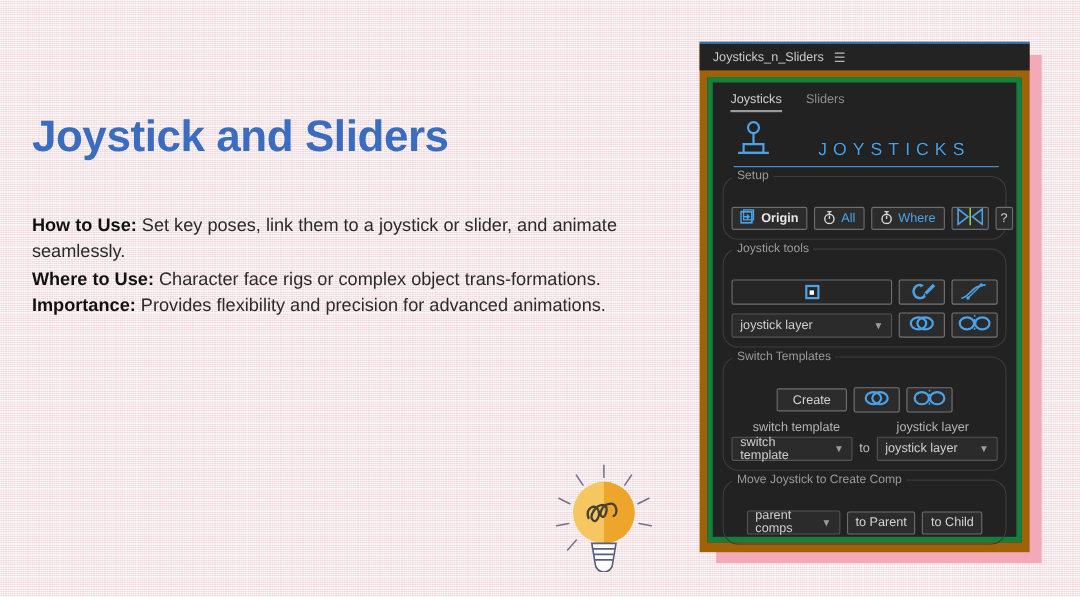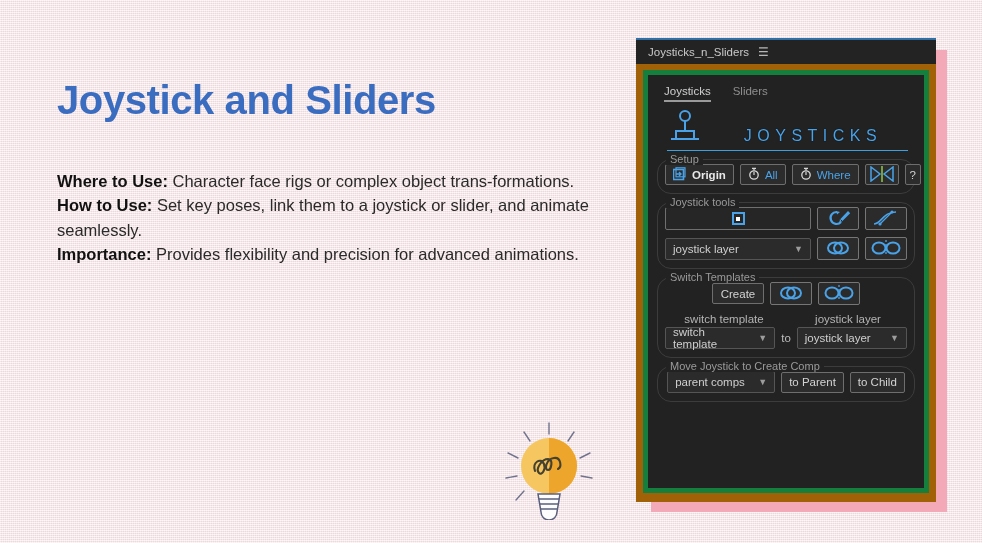--- a/index.html
+++ b/index.html
@@ -17,23 +17,22 @@
     background-color: #f6e7e9;
     background-image:
       repeating-linear-gradient(0deg, rgba(255,255,255,0.50) 0px, rgba(255,255,255,0.50) 1px, rgba(233,204,209,0.30) 1px, rgba(233,204,209,0.30) 2px),
       repeating-linear-gradient(90deg, rgba(255,255,255,0.45) 0px, rgba(255,255,255,0.45) 1px, rgba(228,196,202,0.28) 1px, rgba(228,196,202,0.28) 2px);
   }
 
   
   .left-col {
     position: absolute;
     left: 29px;
-    top: 78px;
+    top: 102px;
     width: 580px;
-    margin-left: 28px;
   }
 
   .page-title {
     font-size: 40px;
     font-weight: bold;
     color: #3a6cc0;
     letter-spacing: -0.4px;
     line-height: 1.1;
     margin-bottom: 19px;
   }
@@ -147,21 +146,21 @@
     background: #3f9ee0;
     margin: 0 8px 8px 11px;
   }
 
   
   .group {
     position: relative;
     border: 1px solid #3c3c3c;
     border-radius: 14px;
     margin: 0 1px 8px 1px;
-    padding: 4px 7px 8px 7px;
+    padding: 27px 7px 8px 7px;
   }
   .group > .legend {
     position: absolute;
     top: -7px;
     left: 8px;
     background: #222222;
     padding: 0 4px;
     font-size: 11px;
     color: #9a9a9a;
   }
@@ -241,22 +240,22 @@
     display: flex; align-items: center; justify-content: center;
   }
   .sq-marker i { display:block; width:4px; height:4px; background:#ffffff; }
 </style>
 </head>
 <body>
 
 <div class="left-col">
   <div class="page-title">Joystick and Sliders</div>
   <div class="details">
+    <p><b>How to Use:</b><span> Set key poses, link them to a joystick or slider, and animate seamlessly.</span></p>
     <p><b>Where to Use:</b><span> Character face rigs or complex object trans-formations.</span></p>
-    <p><b>How to Use:</b><span> Set key poses, link them to a joystick or slider, and animate seamlessly.</span></p>
     <p><b>Importance:</b><span> Provides flexibility and precision for advanced animations.</span></p>
   </div>
 </div>
 
 <div class="bulb">
   <svg width="110" height="100" viewBox="0 0 110 100">
     <g stroke="#5a5f7d" stroke-width="1.4" stroke-linecap="round" opacity="0.85">
       <line x1="55" y1="3" x2="55" y2="14"></line>
       <line x1="30" y1="12" x2="36" y2="21"></line>
       <line x1="80" y1="12" x2="74" y2="21"></line>
@@ -415,21 +414,21 @@
             </svg>
           </span>
         </div>
       </div>
     </div>
 
     <div class="group">
       <span class="legend">Switch Templates</span>
 
       <div class="row centered">
-        <div class="btn" style="width:52px;">
+        <div class="btn" style="width:64px;">
           <span>Create</span>
         </div>
         <div class="icon-btn">
           <span>
             <svg width="28" height="16" viewBox="0 0 28 16">
               <ellipse cx="11" cy="8" rx="7" ry="5.5" fill="none" stroke="#4aa3e8" stroke-width="2"></ellipse>
               <ellipse cx="17" cy="8" rx="7" ry="5.5" fill="none" stroke="#4aa3e8" stroke-width="2"></ellipse>
             </svg>
           </span>
         </div>
@@ -458,21 +457,21 @@
         <div class="select" style="flex:1;">
           <span>joystick layer</span>
           <span class="chev">▼</span>
         </div>
       </div>
     </div>
 
     <div class="group">
       <span class="legend">Move Joystick to Create Comp</span>
       <div class="row centered">
-        <div class="select" style="width:108px;">
+        <div class="select" style="width:85px;">
           <span>parent comps</span>
           <span class="chev">▼</span>
         </div>
         <div class="btn">
           <span>to Parent</span>
         </div>
         <div class="btn">
           <span>to Child</span>
         </div>
       </div>

